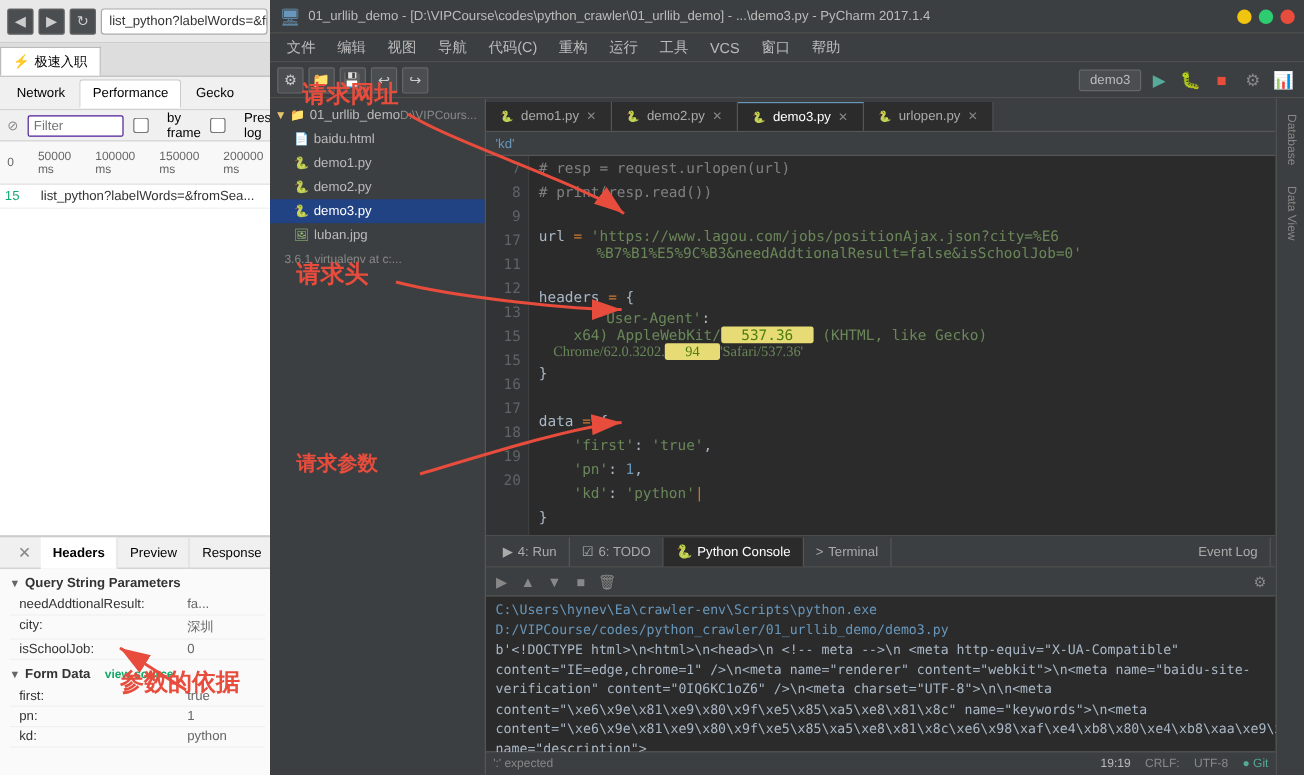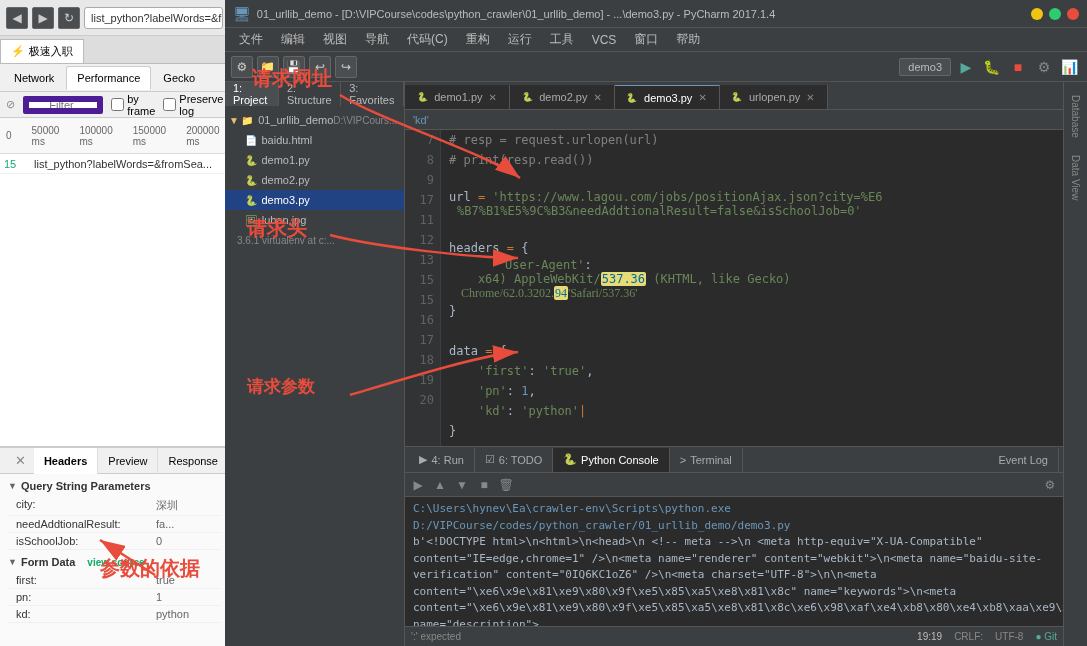--- a/index.html
+++ b/index.html
@@ -91,30 +91,30 @@
       background: #f0f0f0;
       border-bottom: 1px solid #ccc;
       display: flex;
       align-items: center;
       padding: 0 6px;
       gap: 8px;
       font-size: 11px;
     }
     .toolbar-filter {
       height: 18px;
-      border: 6px solid #4c1d95;
+      border: 1px solid #4c1d95;
       border-radius: 2px;
-      padding: 0 20px;
+      padding: 0 4px;
       font-size: 11px;
       width: 80px;
     }
     .toolbar-checkbox {
       display: flex;
       align-items: center;
-      gap: 3px;
+      gap: 15px;
       font-size: 11px;
     }
 
     #timeline-bar {
       height: 36px;
       background: #f8f8f8;
       border-bottom: 1px solid #ddd;
       display: flex;
       align-items: center;
       padding: 0 6px;
@@ -545,23 +545,23 @@
       display: flex;
       align-items: center;
       padding: 0 8px;
       font-size: 11px;
       color: #888;
       gap: 4px;
     }
 
     .highlight-yellow {
       background: #e6db74;
-      color: #0369a1;
+      color: #4d7c0f;
       border-radius: 2px;
-      padding: 0 1px;
+      padding: 0 17px;
     }
   </style>
 </head>
 <body>
 
 <div id="browser-panel">
   <div id="browser-toolbar">
     <button class="toolbar-btn">◀</button>
     <button class="toolbar-btn">▶</button>
     <button class="toolbar-btn">↻</button>
@@ -615,26 +615,26 @@
         <span class="detail-close">✕</span>
         <div class="detail-tab active">Headers</div>
         <div class="detail-tab">Preview</div>
         <div class="detail-tab">Response</div>
       </div>
       <div id="detail-content">
         <div class="param-section-title">
           <span>Query String Parameters</span>
         </div>
         <div class="param-row">
+          <span class="param-key">needAddtionalResult:</span>
+          <span class="param-val">fa...</span>
+        </div>
+        <div class="param-row">
           <span class="param-key">city:</span>
           <span class="param-val">深圳</span>
-        </div>
-        <div class="param-row">
-          <span class="param-key">needAddtionalResult:</span>
-          <span class="param-val">fa...</span>
         </div>
         <div class="param-row">
           <span class="param-key">isSchoolJob:</span>
           <span class="param-val">0</span>
         </div>
 
         <div class="param-section-title" style="margin-top:6px;">
           <span>Form Data</span>
           <span class="view-source-link">view source</span>
         </div>
@@ -692,27 +692,20 @@
       <button class="run-btn" style="color:#f0c040;">🐛</button>
       <button class="run-btn" style="color:#e74c3c;">■</button>
       <button class="run-btn" style="color:#888;">⚙</button>
       <button class="run-btn" style="color:#888;">📊</button>
     </div>
   </div>
 
   <div id="pycharm-body">
 
     <div id="project-panel">
-      <div class="project-tabs">
-        <div class="proj-tab active">
-          <span>1: Project</span>
-        </div>
-        <div class="proj-tab">2: Structure</div>
-        <div class="proj-tab">3: Favorites</div>
-      </div>
       <div class="project-tree">
         <div class="tree-item">
           <span class="file-icon folder-icon">▼ 📁</span>
           <span>01_urllib_demo</span>
           <span style="color:#888;font-size:10px;">D:\VIPCours...</span>
         </div>
         <div class="tree-item">
           <span class="indent" style="width:16px;"></span>
           <span class="file-icon" style="color:#e8c56d;">📄</span>
           <span>baidu.html</span>
@@ -796,21 +789,21 @@
           </div>
 
           <div class="code-line">
             <span class="comment"># print(resp.read())</span>
           </div>
 
           <div class="code-line">&nbsp;</div>
 
           <div class="code-line" style="flex-wrap:wrap;height:auto;min-height:20px;">
             <span class="var">url </span><span style="color:#cc7832;">= </span><span class="str">'https://www.lagou.com/jobs/positionAjax.json?city=%E6</span>
-            <span style="display:block;width:100%;padding-left:8px;"><span class="str">%B7%B1%E5%9C%B3&amp;needAddtionalResult=false&amp;isSchoolJob=0'</span></span>
+            <span style="display:block;width:100%;padding-left:8px;margin-left:40px;"><span class="str">%B7%B1%E5%9C%B3&amp;needAddtionalResult=false&amp;isSchoolJob=0'</span></span>
           </div>
 
           <div class="code-line">&nbsp;</div>
 
           <div class="code-line">
             <span class="var">headers </span><span style="color:#cc7832;">= </span><span style="color:#a9b7c6;">{</span>
           </div>
 
           <div class="code-line" style="flex-wrap:wrap;height:auto;min-height:20px;">
             <span style="padding-left:20px;"></span>

